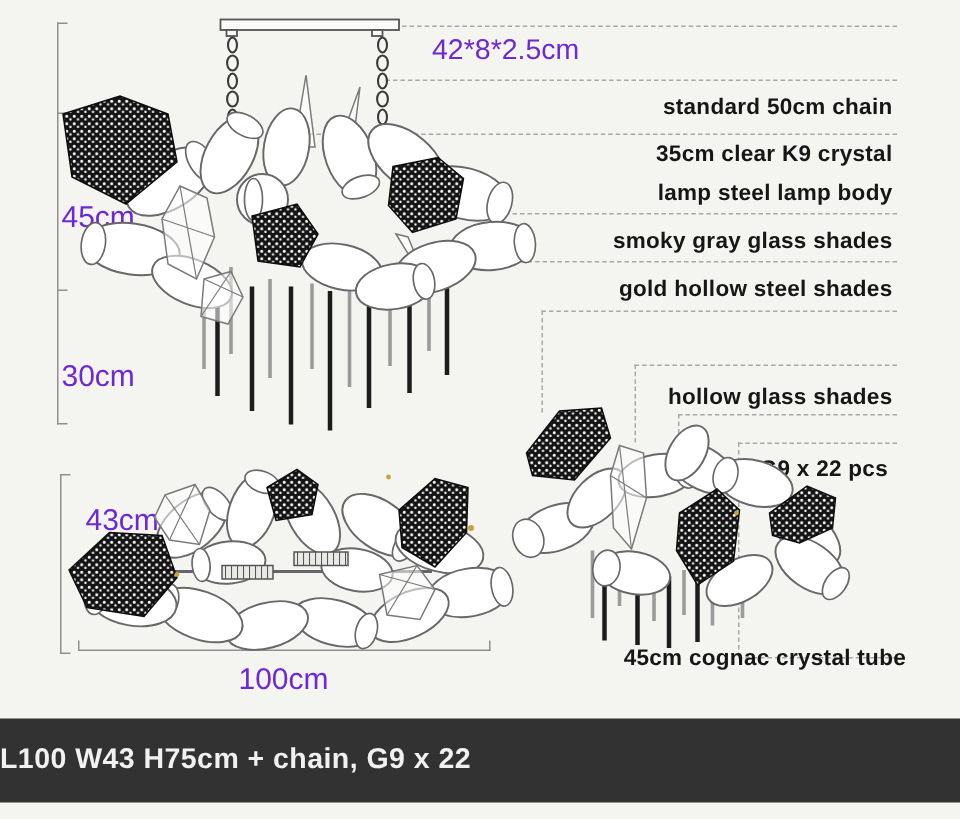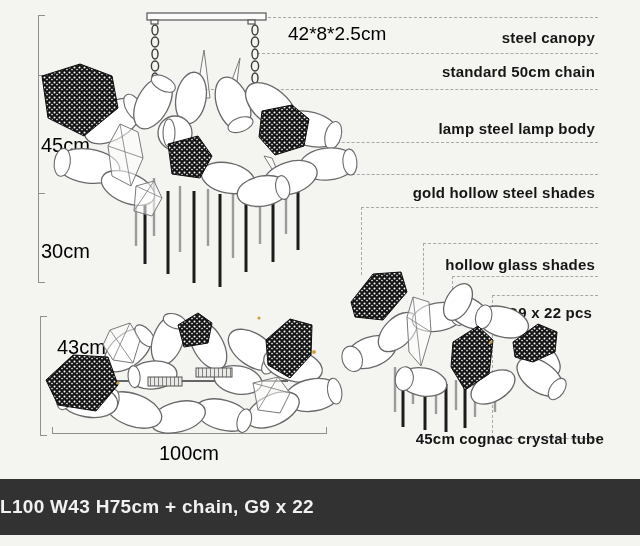--- a/index.html
+++ b/index.html
@@ -16,21 +16,21 @@
   .dhl{position:absolute;height:1px;background:#8f8f8f;}
   .tickh{position:absolute;width:7px;height:1px;background:#8f8f8f;}
   .tickv{position:absolute;width:1px;height:7px;background:#8f8f8f;}
   
   .callout{
     position:absolute;font-size:15px;font-weight:bold;color:#161616;
     white-space:nowrap;letter-spacing:.2px;
   }
   .r{text-align:right;}
   .dim{
-    position:absolute;font-size:20px;color:#000000;white-space:nowrap;
+    position:absolute;font-size:20px;color:#6d28d9;white-space:nowrap;
   }
   #footer{
     position:absolute;left:0;top:479px;width:640px;height:56px;
     background:#323232;display:flex;align-items:center;
   }
   #footer .ftext{
     color:#f1f1f1;font-size:19px;font-weight:bold;letter-spacing:.3px;
   }
   svg{position:absolute;overflow:visible;}
   .shade{fill:#ffffff;stroke:#686868;stroke-width:1.3;}
@@ -78,23 +78,24 @@
   <div class="dhl" style="left:52px;top:433px;width:275px"></div>
   <div class="tickv" style="left:52px;top:427px"></div>
   <div class="tickv" style="left:326px;top:427px"></div>
 
   <div class="dim" style="left:288px;top:23px;font-size:19px">42*8*2.5cm</div>
   <div class="dim" style="left:41px;top:134px">45cm</div>
   <div class="dim" style="left:41px;top:240px">30cm</div>
   <div class="dim" style="left:57px;top:336px">43cm</div>
   <div class="dim" style="left:159px;top:442px">100cm</div>
 
-  <div class="callout r" style="right:45px;top:29px">steel canopy</div>
   <div class="callout r" style="right:45px;top:63px">standard 50cm chain</div>
+  <div class="callout r" style="right:45px;top:94px">35cm clear K9 crystal</div>
   <div class="callout r" style="right:45px;top:120px">lamp steel lamp body</div>
+  <div class="callout r" style="right:45px;top:152px">smoky gray glass shades</div>
   <div class="callout r" style="right:45px;top:184px">gold hollow steel shades</div>
   <div class="callout r" style="right:45px;top:256px">hollow glass shades</div>
   <div class="callout r" style="right:48px;top:304px">G9 x 22 pcs</div>
   <div class="callout r" style="right:36px;top:430px">45cm cognac crystal tube</div>
 
   <svg style="left:28px;top:6px" width="315" height="290" viewBox="0 0 315 290">
     <defs>
       <pattern id="meshp1" width="5" height="5" patternUnits="userSpaceOnUse">
         <rect width="5" height="5" fill="#141414"></rect>
         <circle cx="1.5" cy="1.5" r="1" fill="#fff"></circle>

